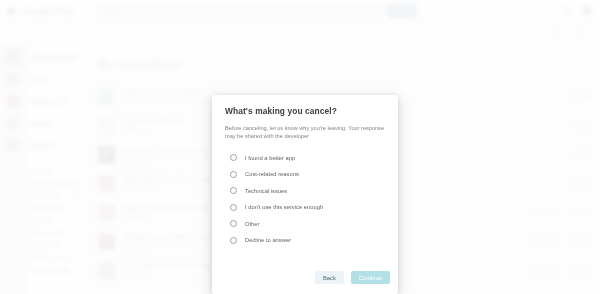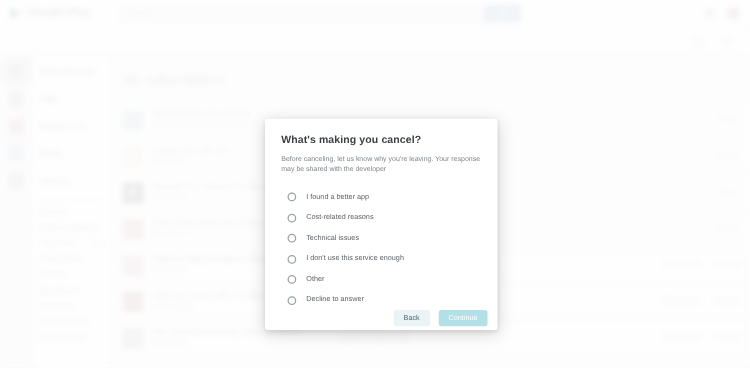--- a/index.html
+++ b/index.html
@@ -109,21 +109,21 @@
 
   
   #scrim{
     position:absolute; inset:0;
     background:rgba(255,255,255,.62);
   }
 
   
   #dialog{
     position:absolute;
-    left:212px; top:95px; width:186px; height:169px;
+    left:212px; top:95px; width:186px; height:199px;
     background:#ffffff;
     border-radius:2px;
     box-shadow:0 3px 14px rgba(0,0,0,.16), 0 1px 4px rgba(0,0,0,.10);
     padding:11px 8px 0 13px;
     display:flex; flex-direction:column;
   }
   .dlg-title{
     font-size:8.4px; font-weight:bold; color:#3c4043;
     letter-spacing:.1px; margin-bottom:8px;
   }

